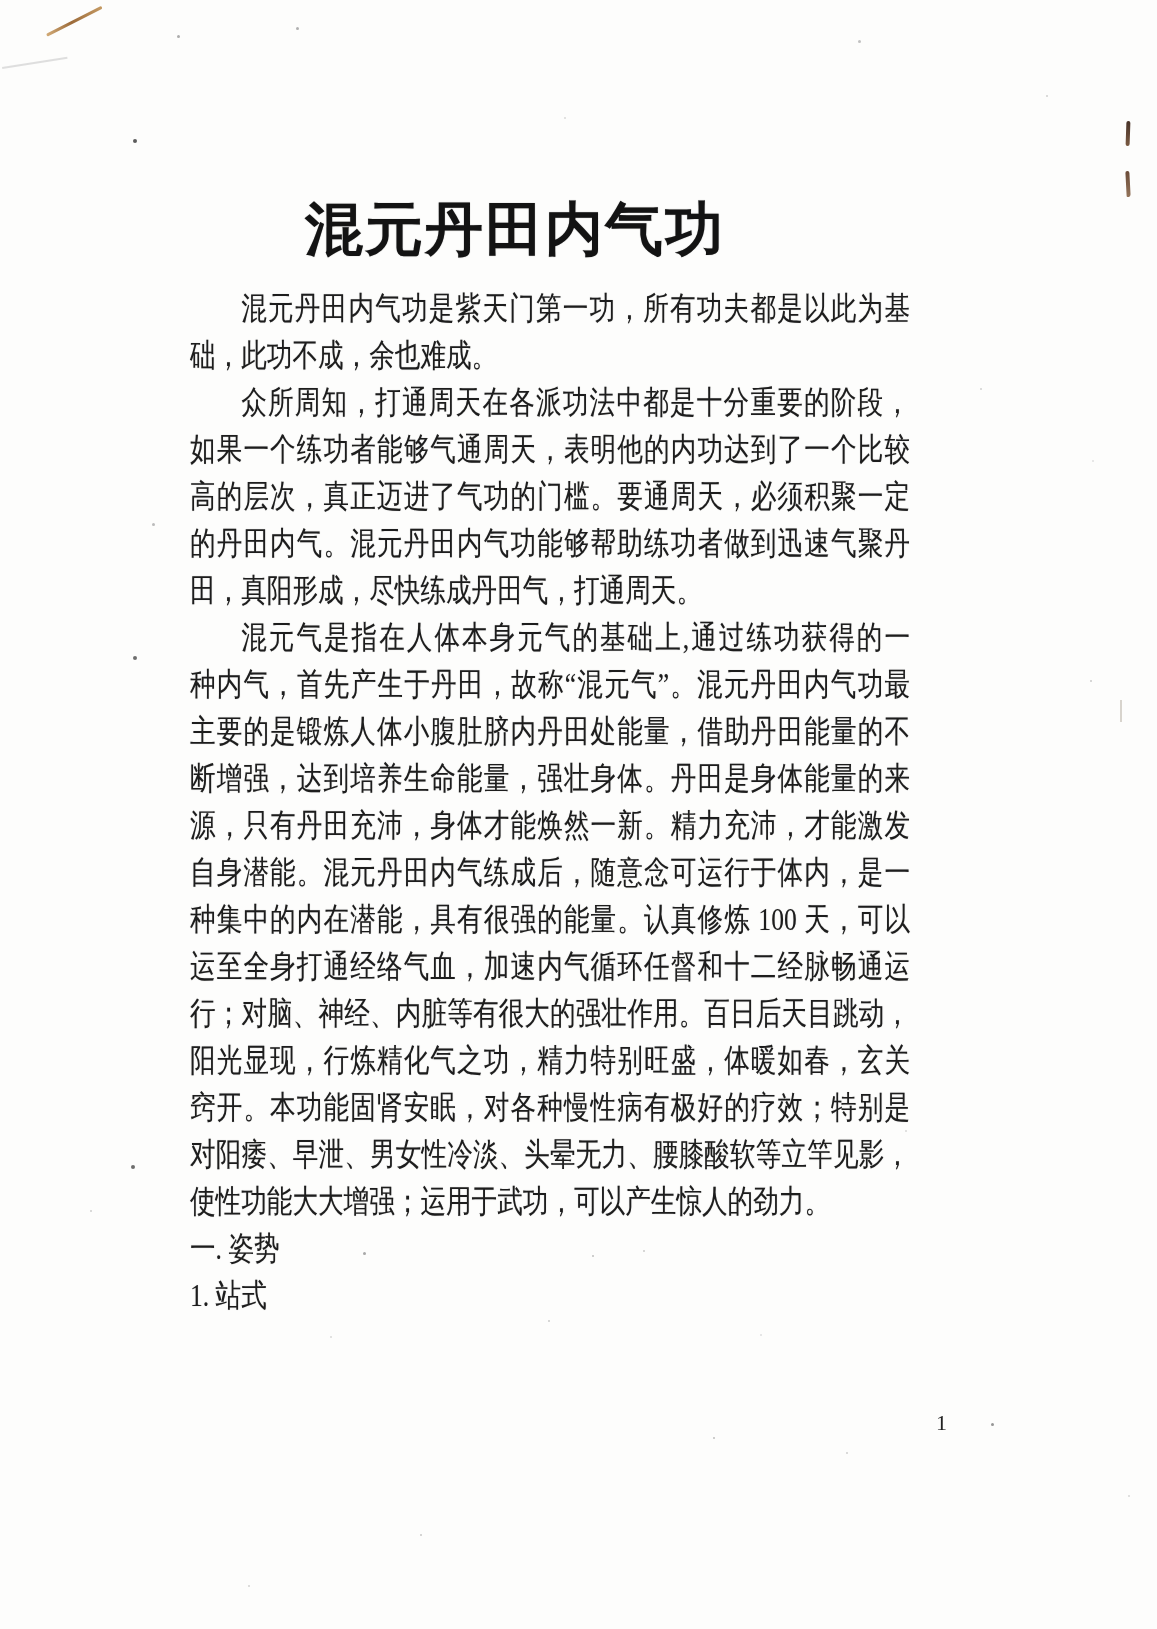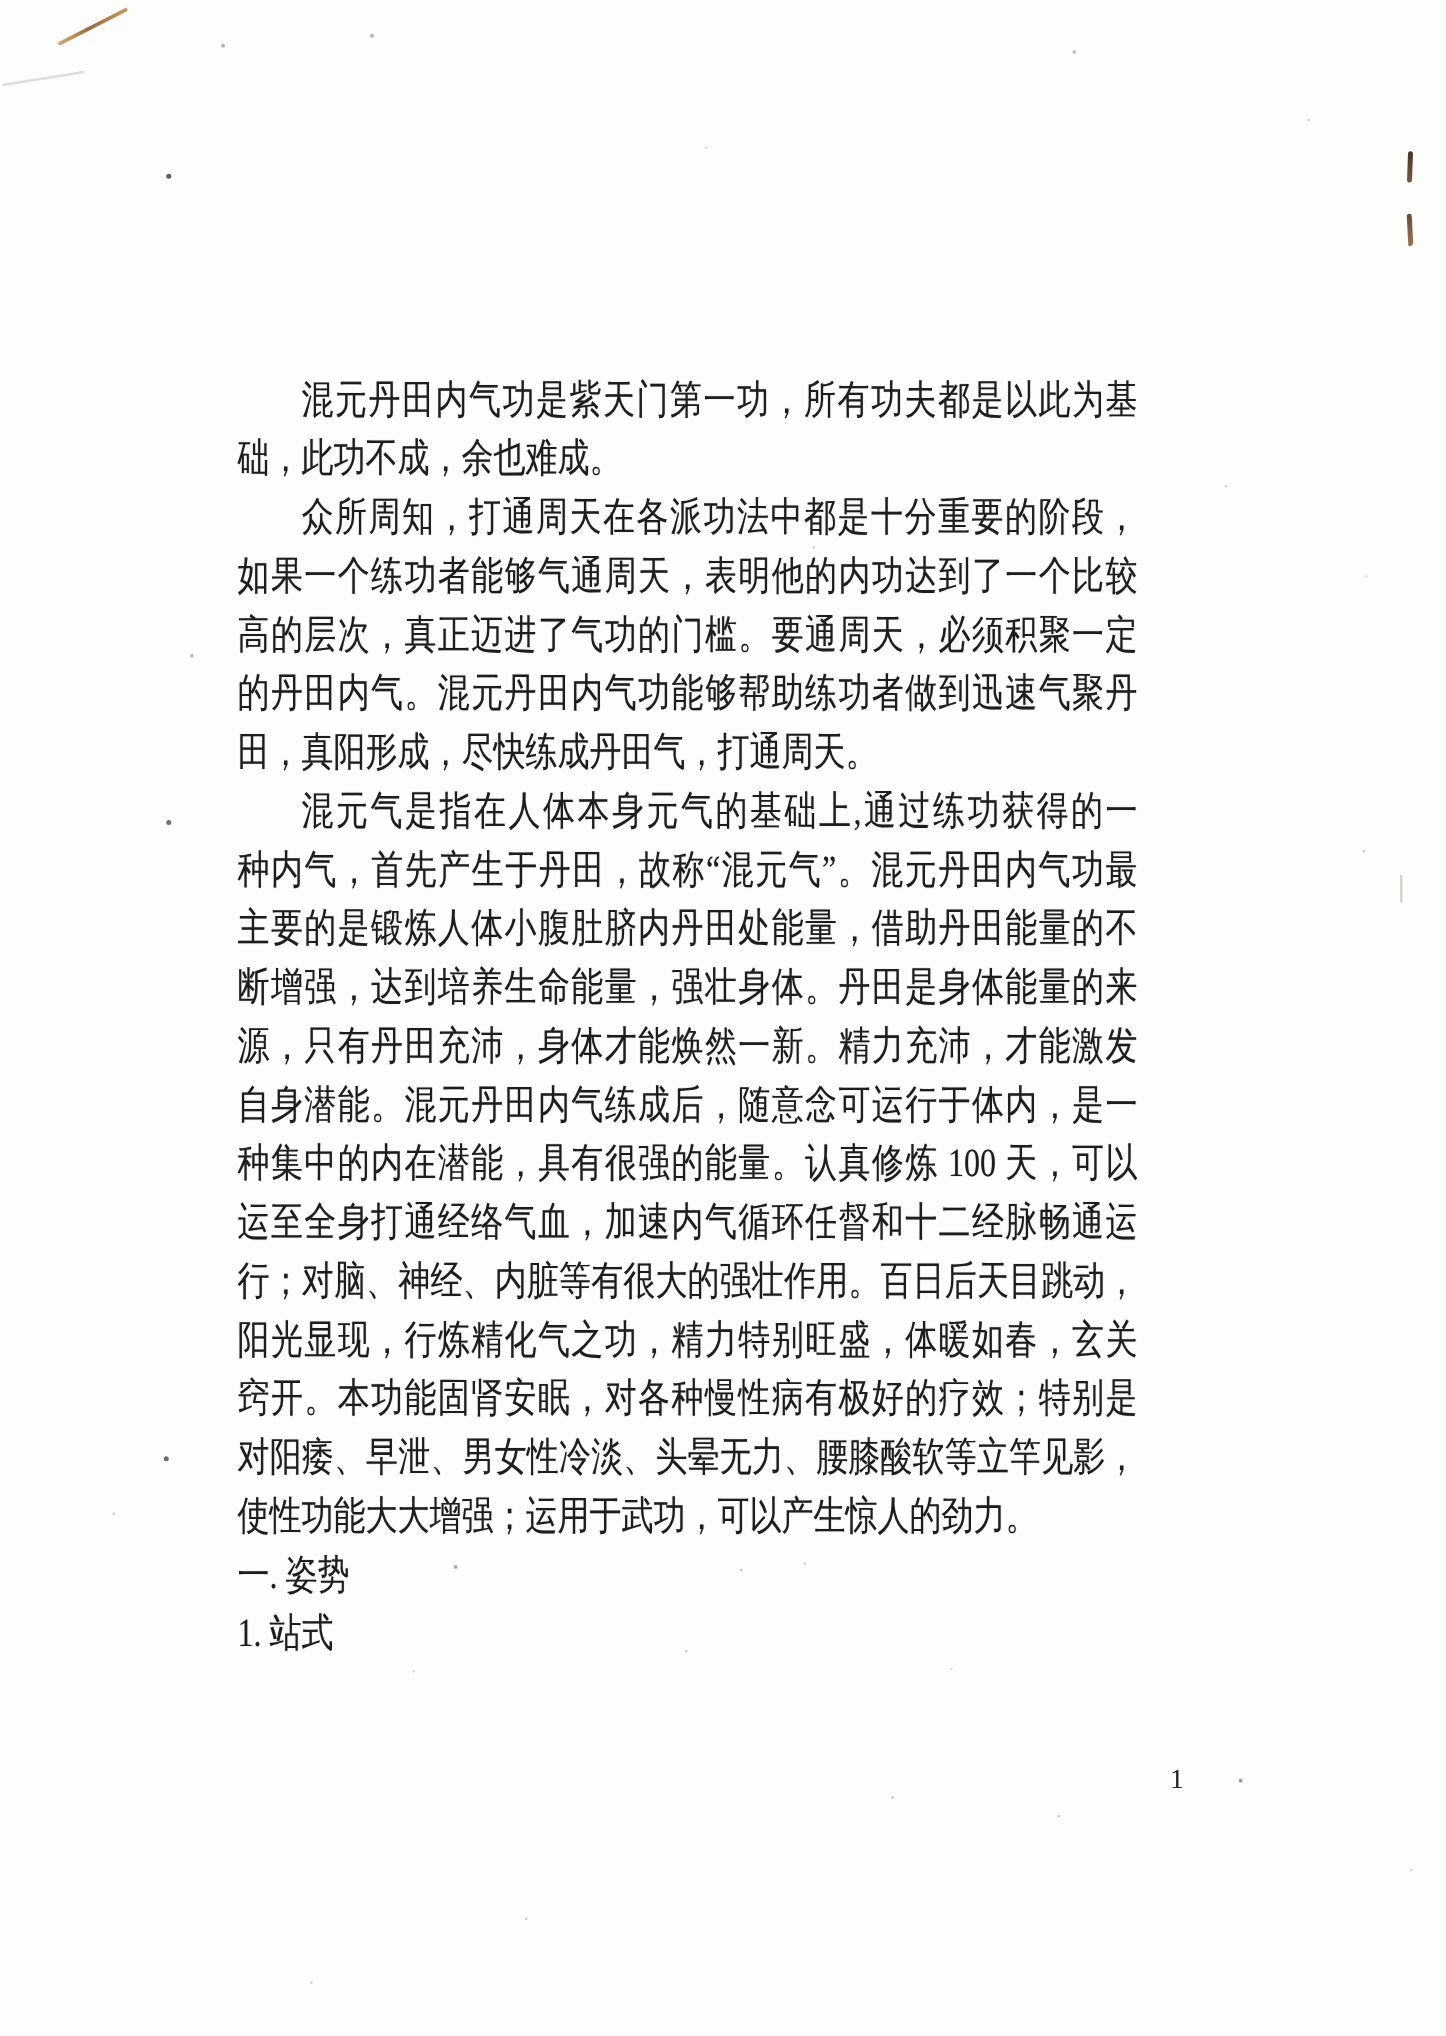--- a/index.html
+++ b/index.html
@@ -32,21 +32,21 @@
     letter-spacing: 2px;
     color: #131313;
     white-space: nowrap;
     text-shadow: 0 0 1px rgba(10,10,10,0.45);
   }
 
   
   .doc-body {
     position: absolute;
     left: 190px;
-    top: 296px;
+    top: 285px;
     width: 930px;
   }
   .line {
     width: 900px;               
     height: 47px;
     line-height: 47px;
     font-size: 32px;
     transform: scaleX(0.8);
     transform-origin: 0 50%;
     text-align: justify;
@@ -152,20 +152,21 @@
       <div class="speck" style="left: 420px; top: 1534px; width: 2px; height: 2px; background: rgb(147, 147, 147); opacity: 0.5;"></div>
       <div class="speck" style="left: 248px; top: 1585px; width: 2px; height: 2px; background: rgb(168, 168, 168); opacity: 0.5;"></div>
       <div class="speck" style="left: 1128px; top: 1495px; width: 2px; height: 2px; background: rgb(170, 170, 170); opacity: 0.45;"></div>
       <div class="speck" style="left: 90px; top: 1210px; width: 2px; height: 2px; background: rgb(162, 162, 162); opacity: 0.5;"></div>
       <div class="speck" style="left: 330px; top: 1336px; width: 2px; height: 2px; background: rgb(174, 174, 174); opacity: 0.45;"></div>
       <div class="speck" style="left: 760px; top: 1334px; width: 2px; height: 2px; background: rgb(178, 178, 178); opacity: 0.4;"></div>
       <div class="speck" style="left: 905px; top: 1130px; width: 2px; height: 2px; background: rgb(170, 170, 170); opacity: 0.45;"></div>
       <div class="speck" style="left: 1092px; top: 460px; width: 2px; height: 2px; background: rgb(181, 181, 181); opacity: 0.4;"></div>
     </div>
 
+  <div class="doc-title">混元丹田内气功</div>
 
   <div class="doc-body" id="doc-body">
       <div class="line indent">混元丹田内气功是紫天门第一功，所有功夫都是以此为基</div>
       <div class="line pl">础，此功不成，余也难成。</div>
       <div class="line indent">众所周知，打通周天在各派功法中都是十分重要的阶段，</div>
       <div class="line">如果一个练功者能够气通周天，表明他的内功达到了一个比较</div>
       <div class="line">高的层次，真正迈进了气功的门槛。要通周天，必须积聚一定</div>
       <div class="line">的丹田内气。混元丹田内气功能够帮助练功者做到迅速气聚丹</div>
       <div class="line pl">田，真阳形成，尽快练成丹田气，打通周天。</div>
       <div class="line indent">混元气是指在人体本身元气的基础上,通过练功获得的一</div>

